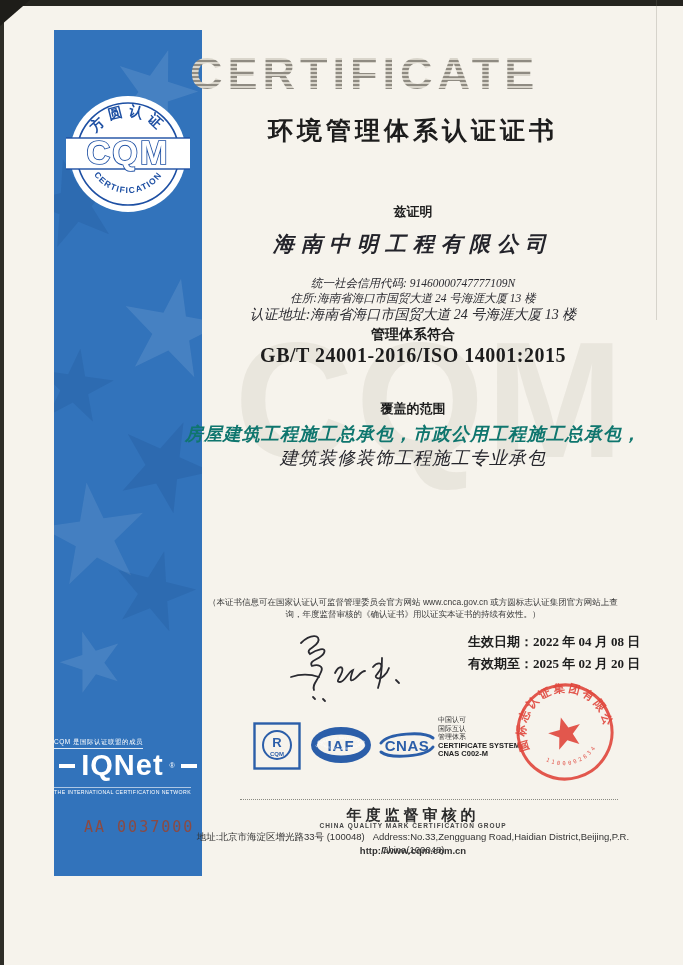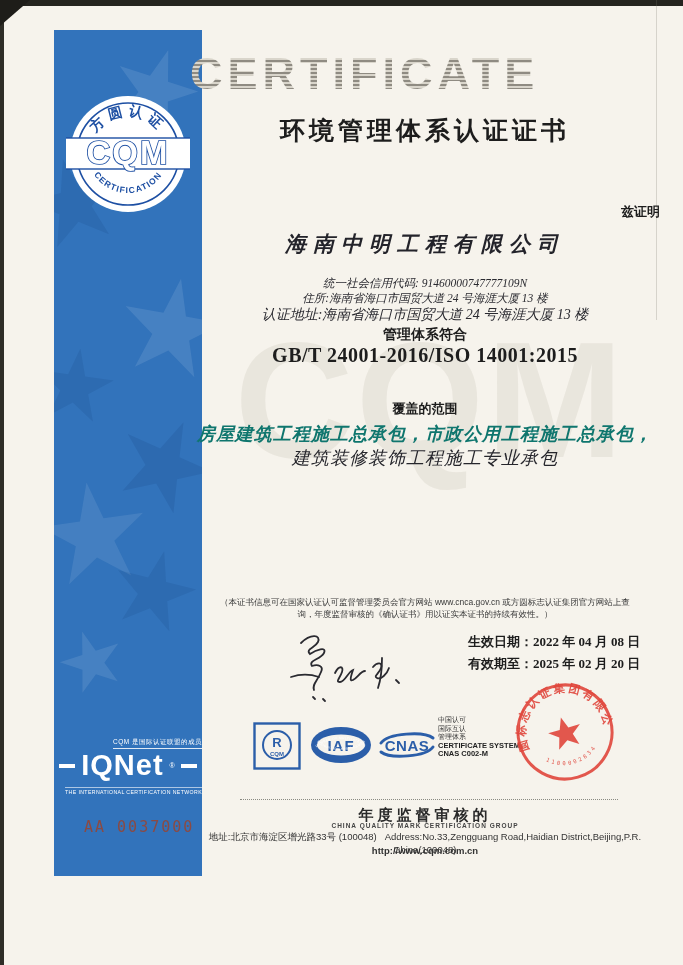--- a/index.html
+++ b/index.html
@@ -14,21 +14,21 @@
   .edge-left{left:0;top:0;width:4px;height:965px;background:#2e2d27;}
   .corner{left:0;top:0;width:30px;height:26px;background:#1e1d19;clip-path:polygon(0 0,100% 0,0 100%);}
   .crease{left:656px;top:0;width:1px;height:320px;background:rgba(120,115,105,0.25);}
 
   
   .sidebar{left:54px;top:30px;width:148px;height:846px;background:#3273bb;overflow:hidden;}
   .star{position:absolute;clip-path:polygon(50% 0%,61% 35%,98% 35%,68% 57%,79% 91%,50% 70%,21% 91%,32% 57%,2% 35%,39% 35%);}
 
   .cqm-logo{left:66px;top:92px;width:124px;height:124px;}
 
-  .iqnet{left:54px;top:730px;width:148px;text-align:right;color:#fff;}
+  .iqnet{left:54px;top:730px;width:148px;text-align:left;color:#fff;}
   .iqnet-member{font-size:6.5px;letter-spacing:0.5px;display:inline-block;border-bottom:1px solid rgba(255,255,255,0.85);padding-bottom:1px;}
   .iqnet-row{display:flex;align-items:center;justify-content:center;gap:6px;margin-top:2px;}
   .iqnet-dash{width:16px;height:4px;background:#fff;}
   .iqnet-name{font-size:29px;font-weight:bold;letter-spacing:1px;line-height:1;}
   .iqnet-reg{font-size:7px;vertical-align:top;}
   .iqnet-tag{font-size:5.2px;letter-spacing:0.4px;margin-top:2px;border-top:1px solid rgba(255,255,255,0.6);display:inline-block;padding-top:1px;}
   .serial{left:84px;top:818px;font-family:"DejaVu Sans Mono",monospace;font-size:15px;letter-spacing:2px;color:#8b4a43;}
 
   
   .embossed{
@@ -38,24 +38,24 @@
     -webkit-background-clip:text;background-clip:text;
     color:#a9a59b;-webkit-text-fill-color:transparent;
   }
 
   .watermark{
     left:205px;top:318px;width:450px;text-align:center;
     font-size:165px;font-weight:bold;letter-spacing:2px;line-height:1;
     color:rgba(172,165,149,0.17);pointer-events:none;
   }
 
-  .ct{left:190px;width:470px;text-align:center;}
+  .ct{left:178px;width:470px;text-align:center;}
   .title-cn{top:114px;font-size:25px;font-weight:bold;letter-spacing:4px;}
   .certno{top:173px;font-size:13px;font-family:"Liberation Serif",serif;font-weight:bold;}
-  .attest{top:203px;font-size:13px;font-family:"Liberation Serif",serif;font-weight:bold;text-align:right;}
+  .attest{top:203px;font-size:13px;font-family:"Liberation Serif",serif;font-weight:bold;}
   .kai{font-family:"Liberation Serif",serif;font-style:italic;}
   .company{top:230px;font-size:21px;letter-spacing:7px;font-weight:bold;color:#23232a;}
   .meta1{top:276px;font-size:11.5px;color:#2a2a30;}
   .meta2{top:291px;font-size:11.5px;color:#2a2a30;}
   .meta3{top:306px;font-size:14px;color:#2a2a30;}
   .conform{top:326px;font-size:14px;font-weight:bold;}
   .standard{top:344px;font-size:20px;font-weight:bold;font-family:"Liberation Serif",serif;letter-spacing:0.5px;}
   .scope-title{top:400px;font-size:13px;font-weight:bold;}
   .scope1{top:422px;font-size:18px;letter-spacing:1px;color:#0f766e;font-weight:bold;}
   .scope2{top:446px;font-size:18px;letter-spacing:1px;color:#26262c;}

